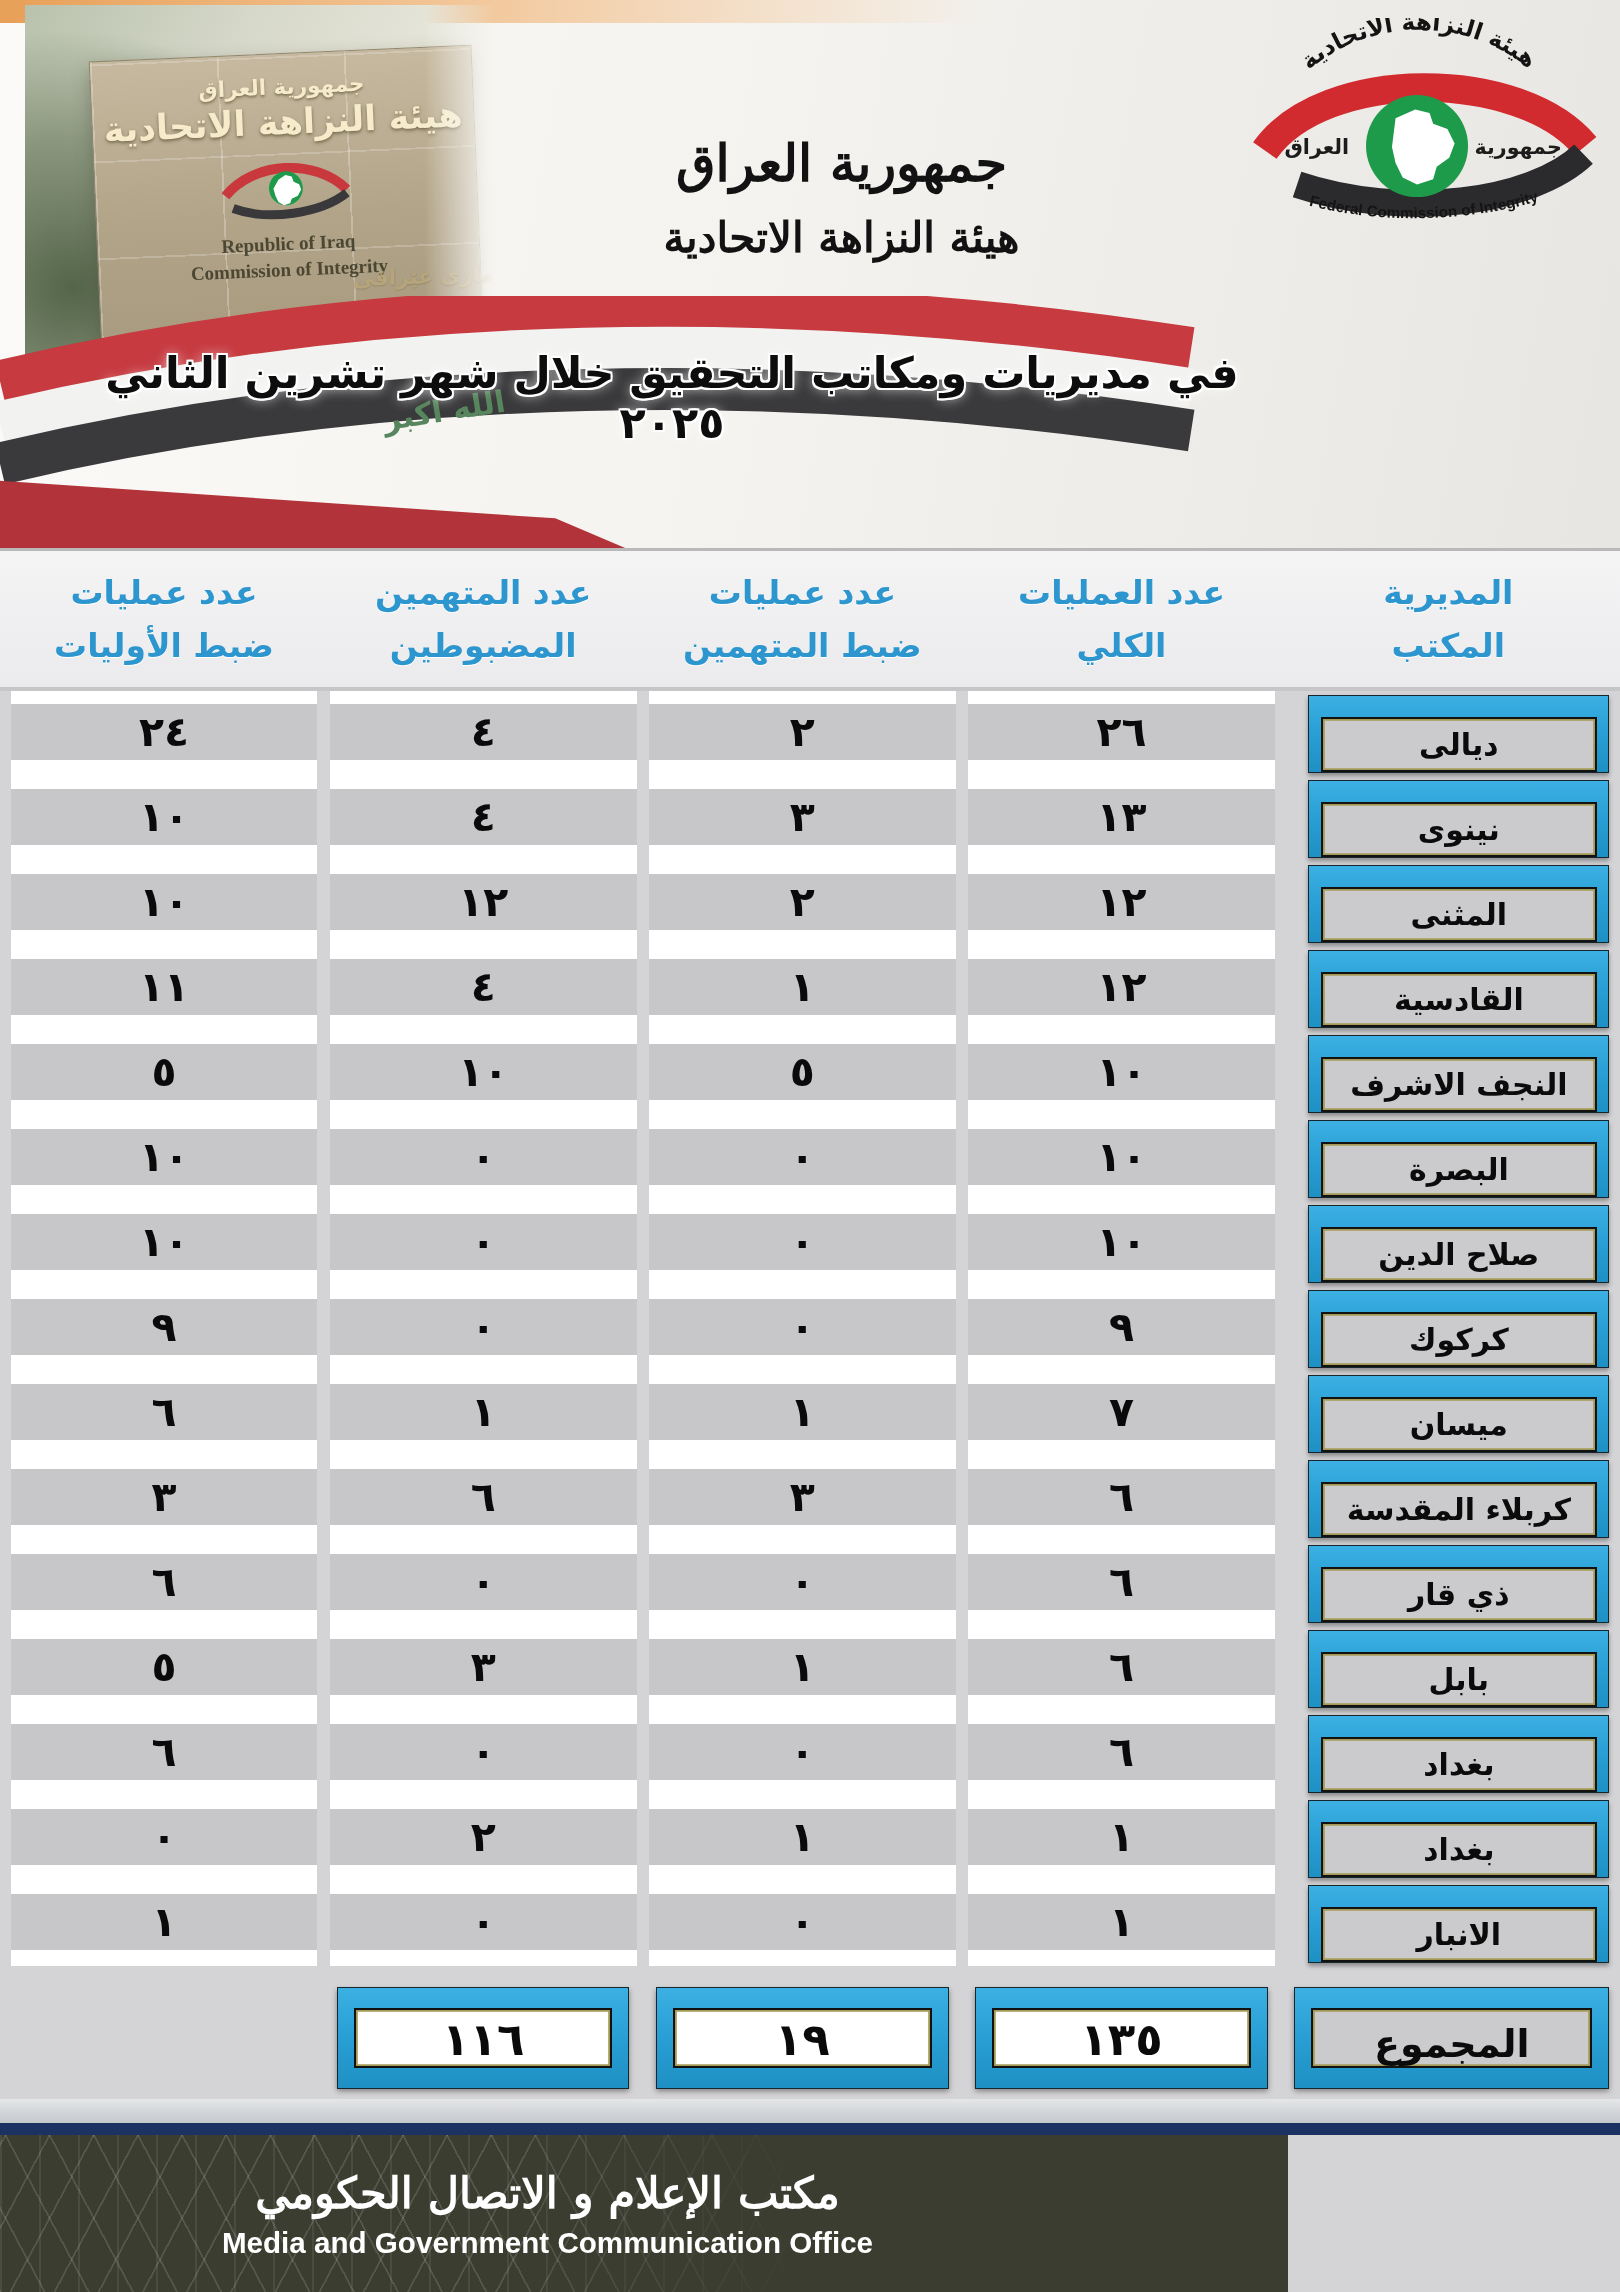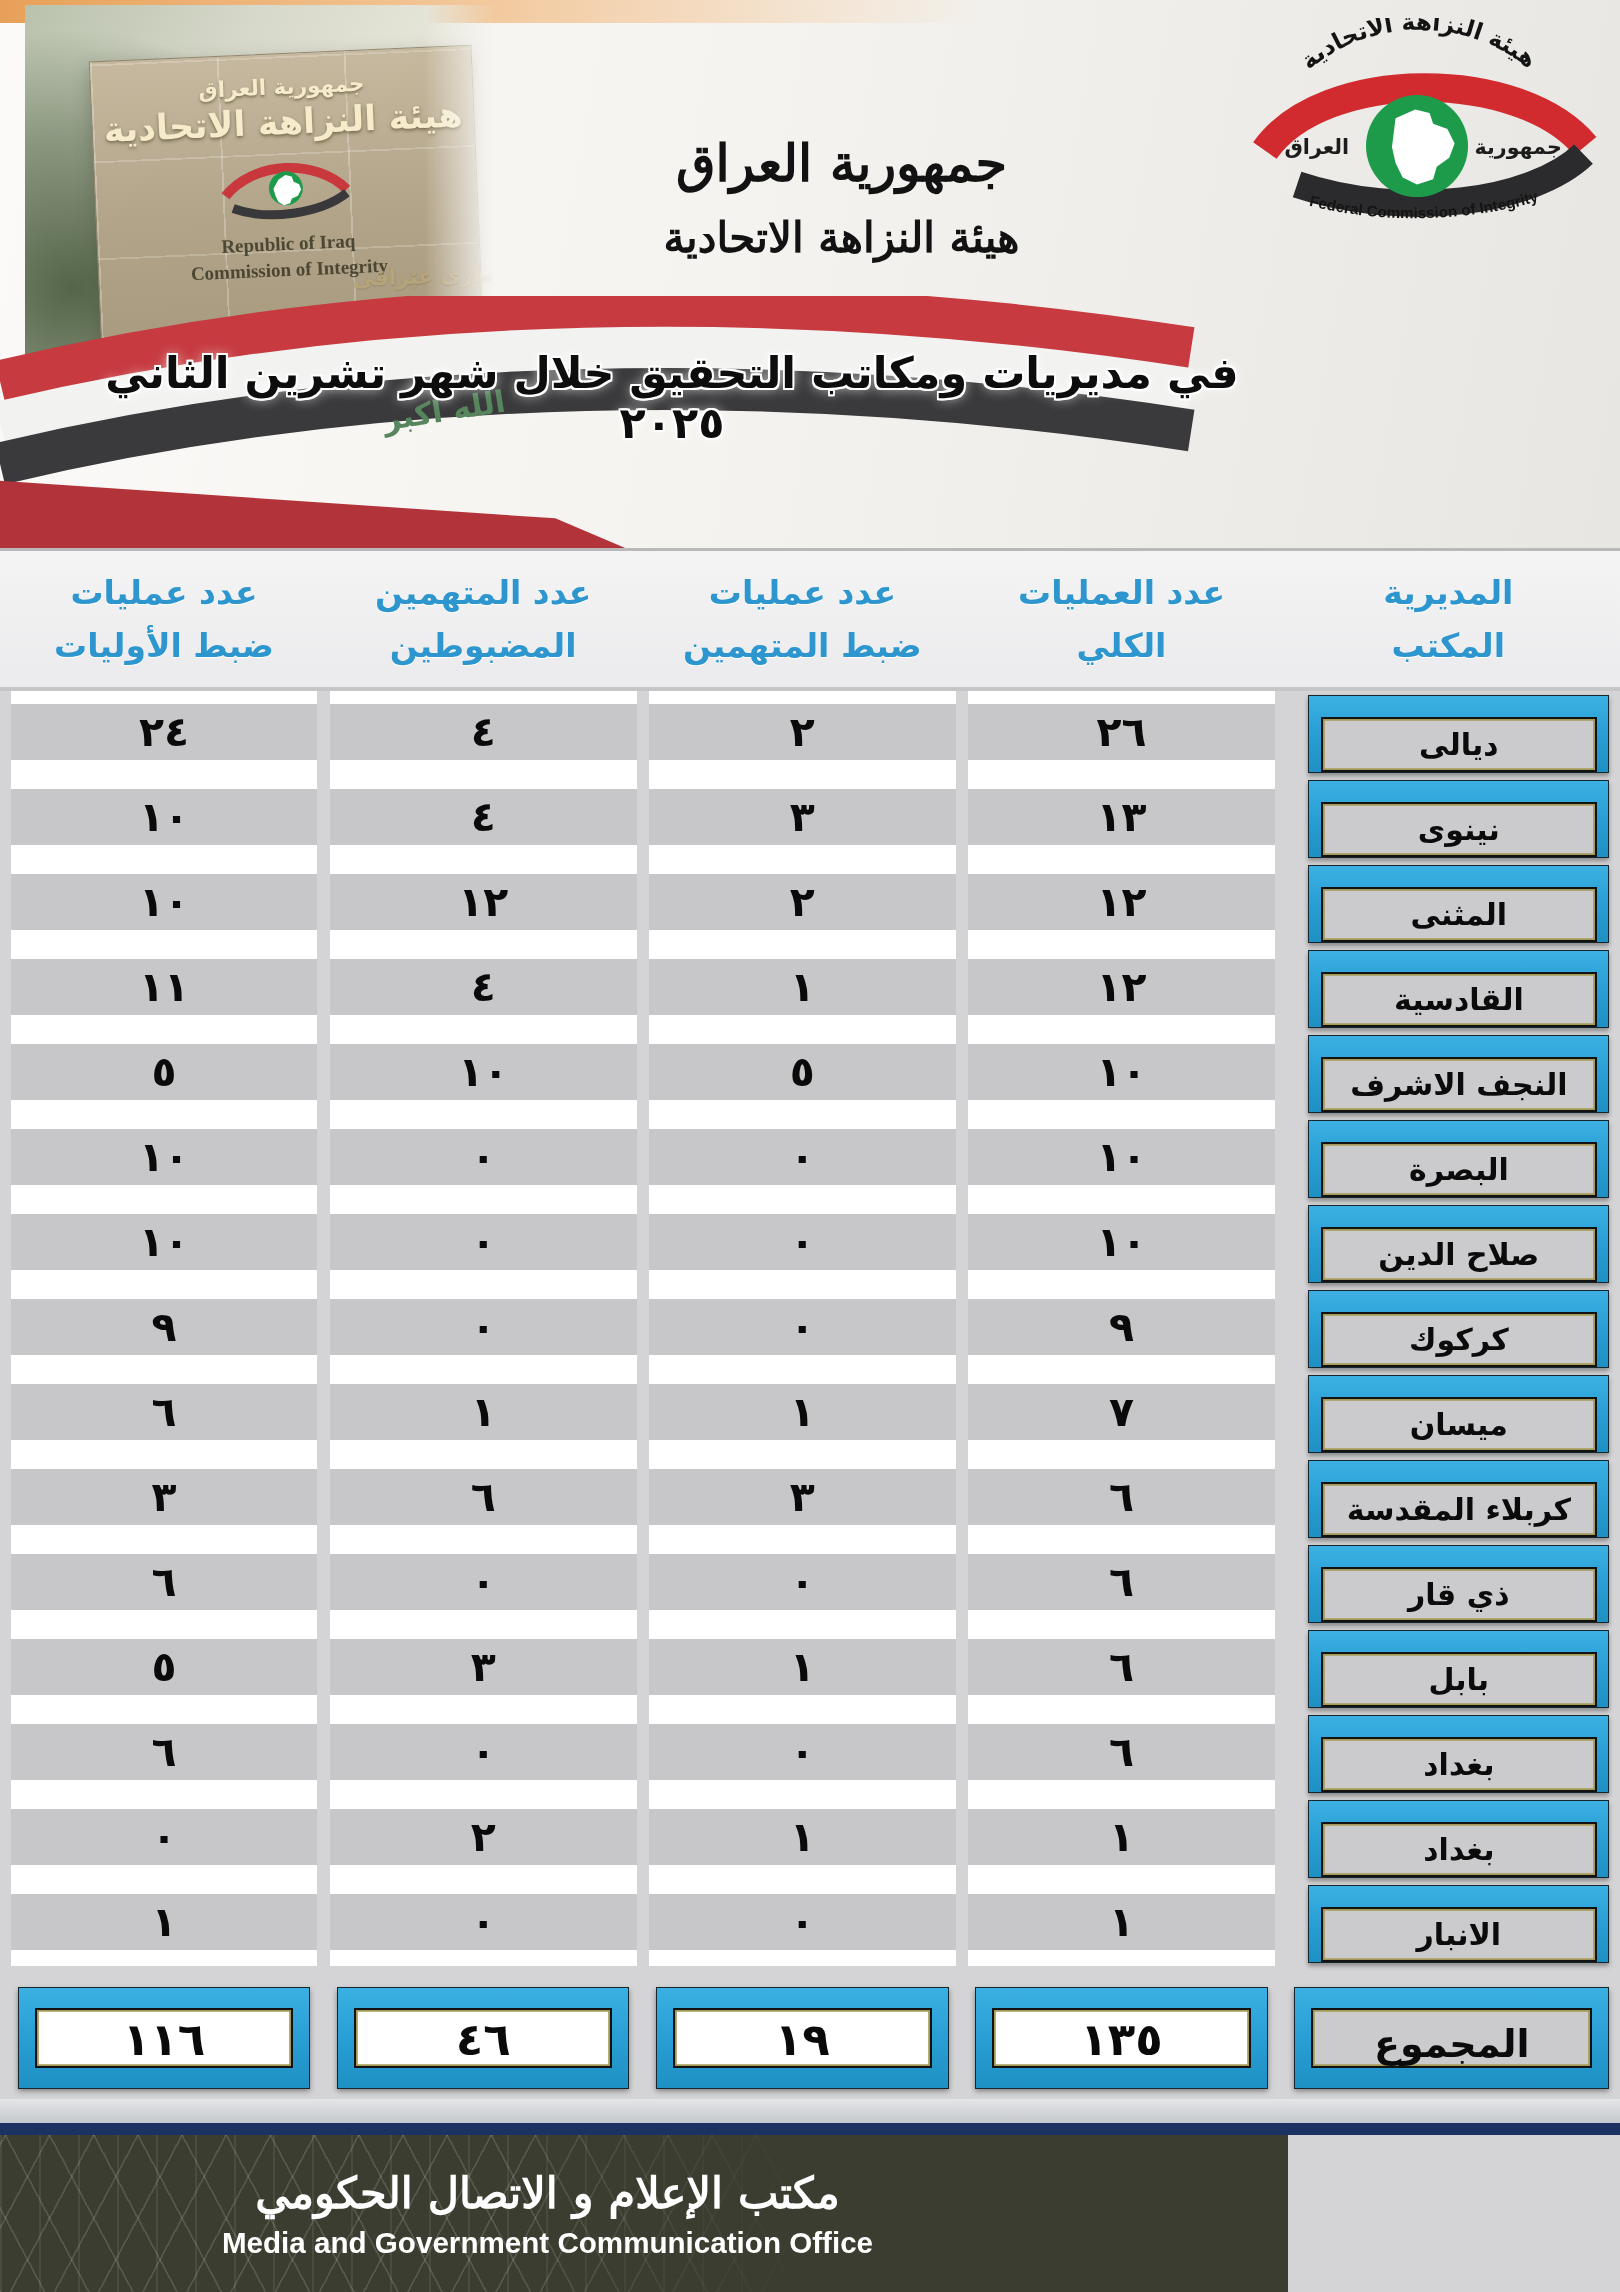--- a/index.html
+++ b/index.html
@@ -711,27 +711,20 @@
       <div class="cell">
         <div class="total-box">
           <div class="inner">
               <span class="total-num">١٩</span>
             </div>
         </div>
       </div>
       <div class="cell">
         <div class="total-box">
           <div class="inner">
-              <span class="total-num">٤٦</span>
-            </div>
-        </div>
-      </div>
-      <div class="cell">
-        <div class="total-box">
-          <div class="inner">
               <span class="total-num">١١٦</span>
             </div>
         </div>
       </div>
     </div>
   </div>
 
   <div class="footer-gray"></div>
   <div class="footer-navy"></div>
   <div class="footer">

